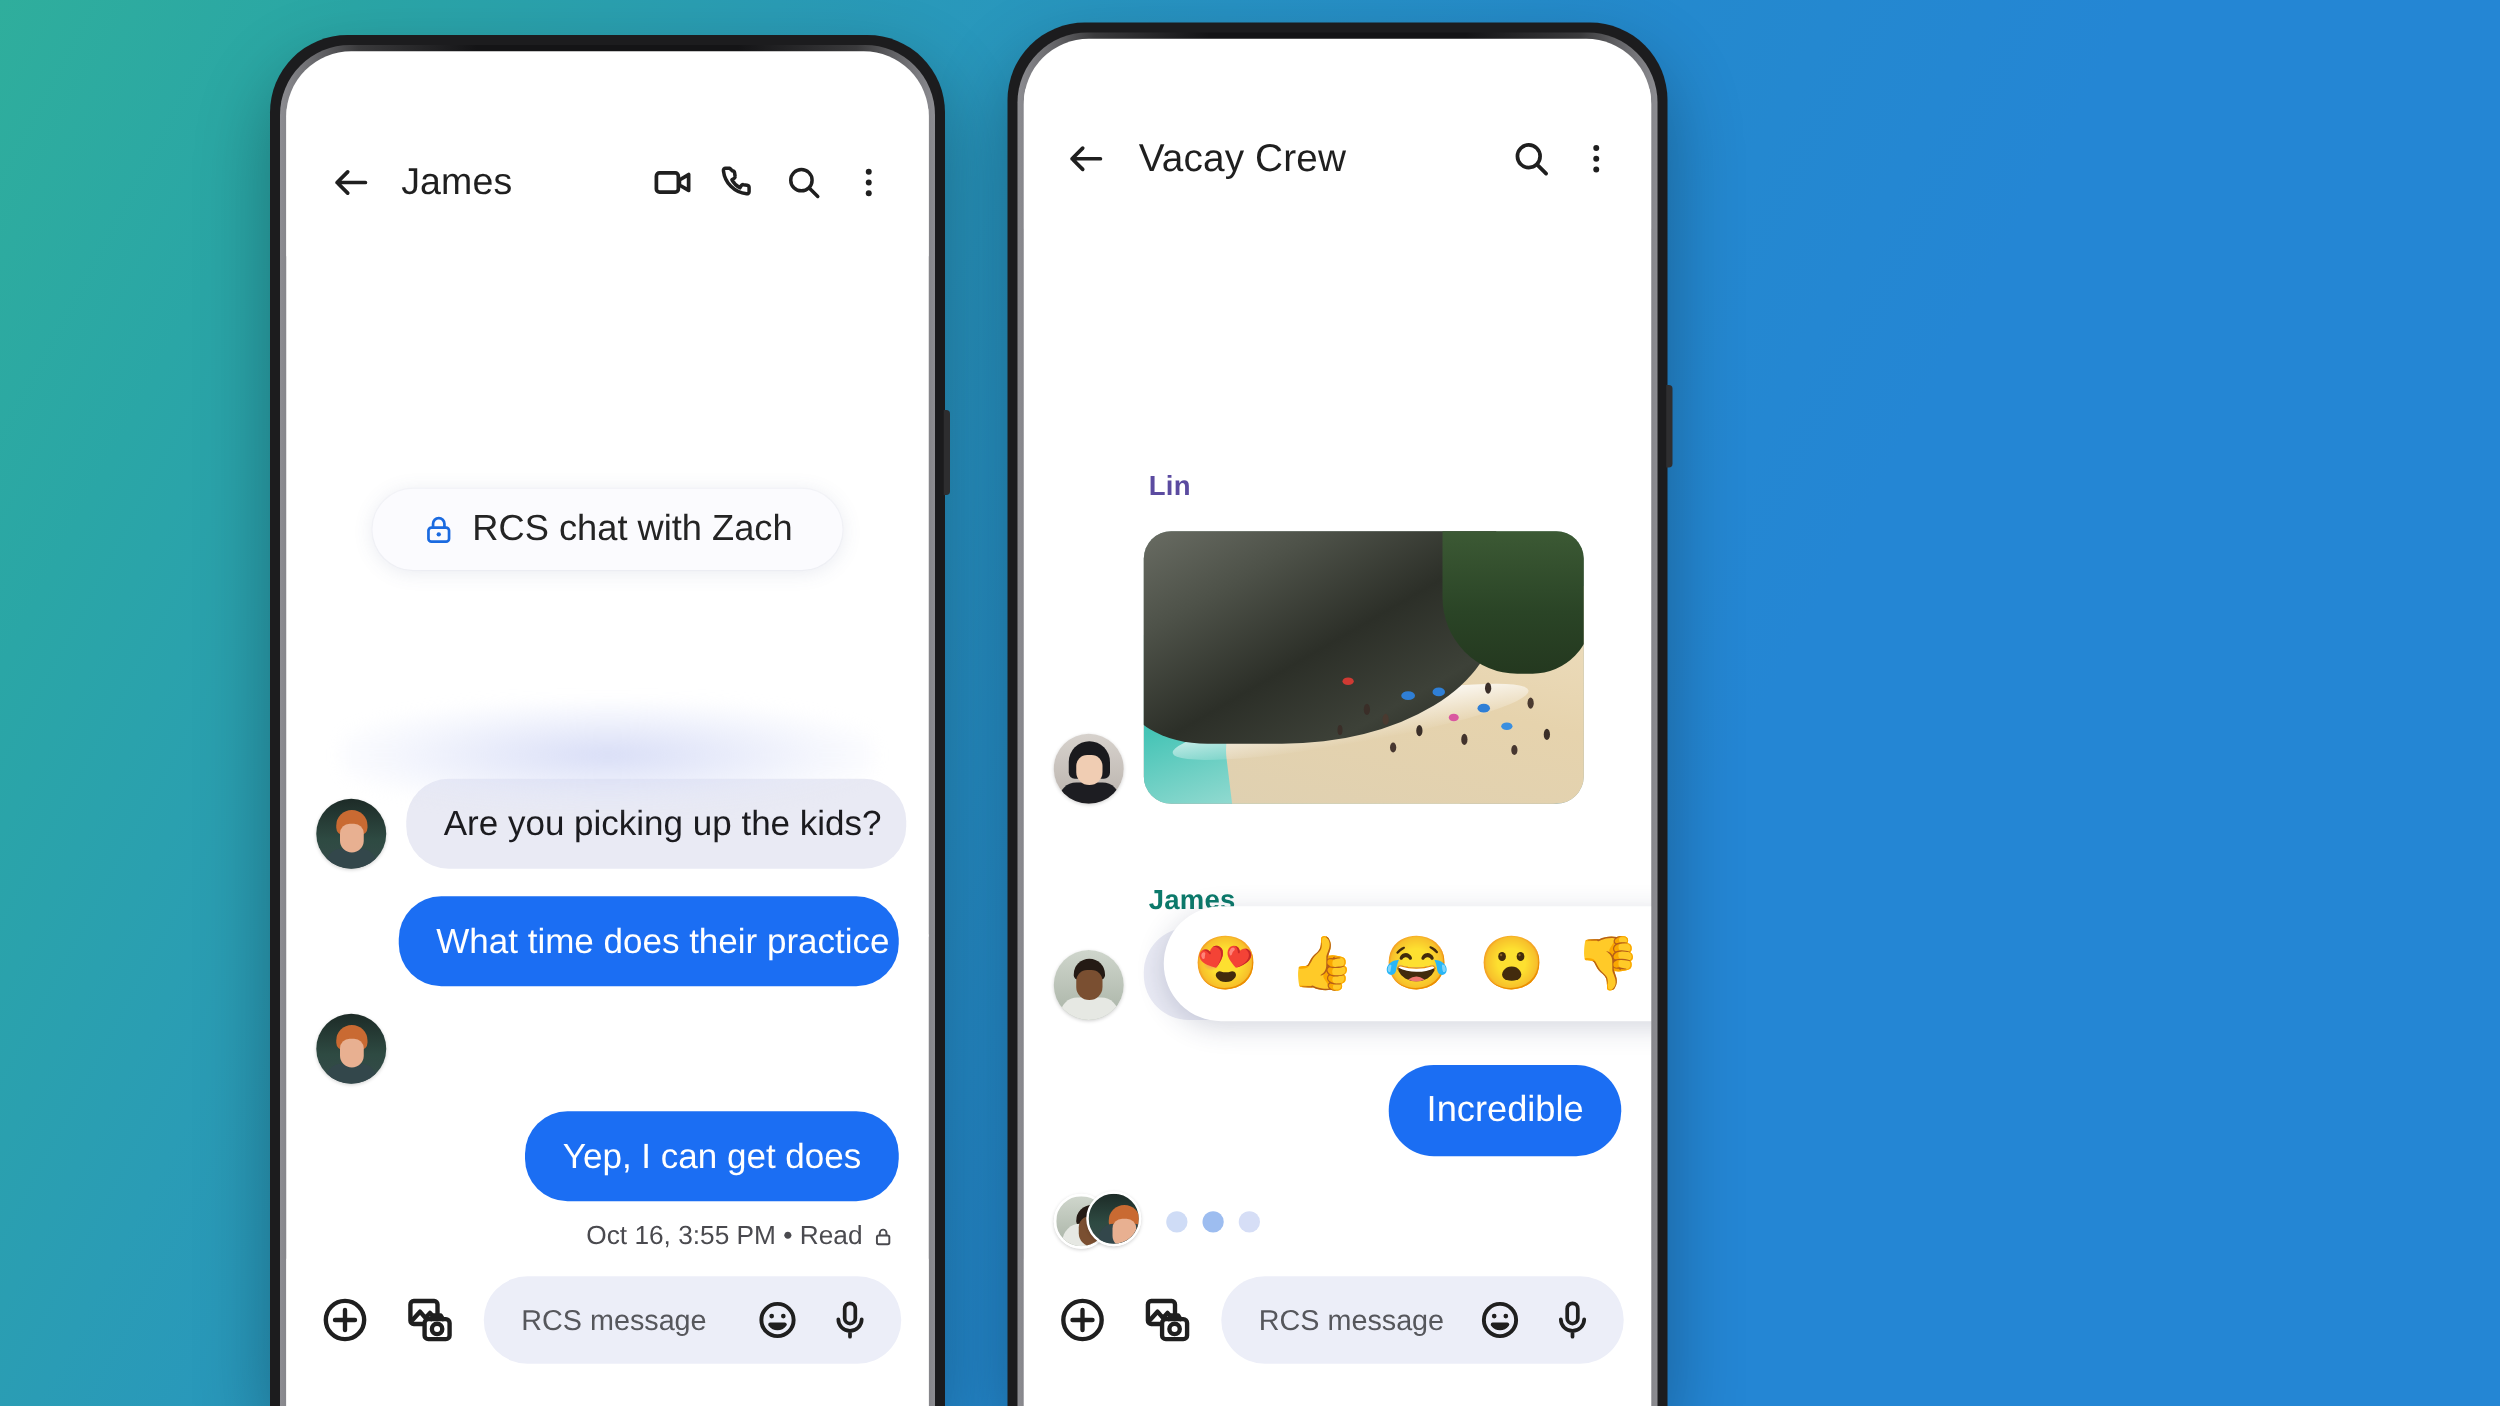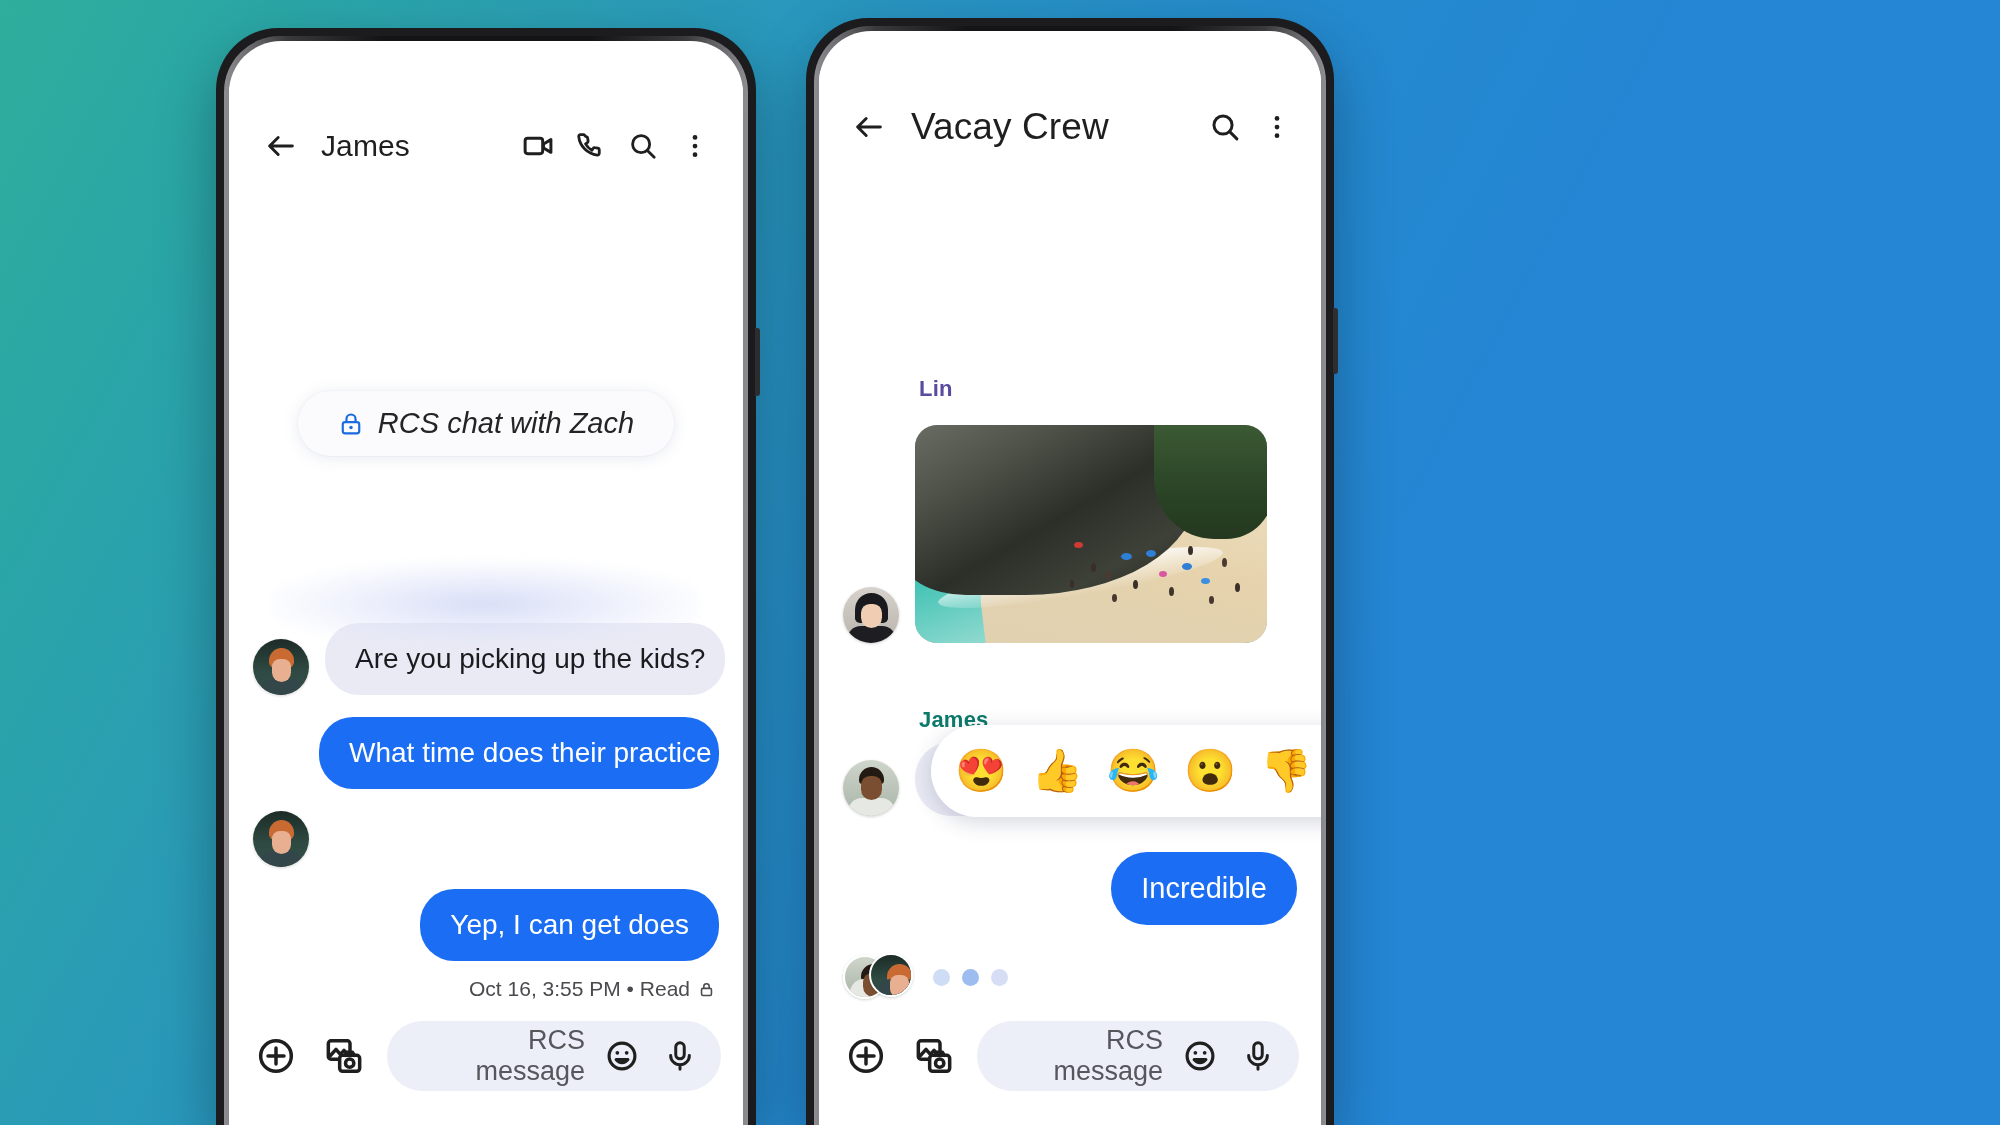--- a/index.html
+++ b/index.html
@@ -85,21 +85,21 @@
     cursor: pointer;
   }
   .appbar .title {
     font-size: 30px;
     color: #1f1f1f;
     margin-left: 14px;
     flex: 1 1 auto;
     white-space: nowrap;
     letter-spacing: .1px;
   }
-  #phone-right .appbar .title { font-size: 37px; margin-left: 16px; }
+  #phone-right .appbar .title { font-size: 31px; margin-left: 16px; }
 
   svg { display: block; }
   .st { stroke:#1f1f1f; stroke-width:2.1; fill:none; stroke-linecap:round; stroke-linejoin:round; }
   .fl { fill:#1f1f1f; }
 
   
   .thread {
     flex: 1 1 auto;
     position: relative;
     overflow: hidden;
@@ -113,21 +113,20 @@
     display: flex;
     align-items: center;
     gap: 14px;
     padding: 16px 40px;
     border-radius: 34px;
     background: #fbfbfe;
     box-shadow: 0 2px 16px rgba(80,90,140,.13), 0 0 0 1px rgba(150,160,200,.05);
     font-size: 29px;
     color: #242424;
     white-space: nowrap;
-    font-style: italic;
   }
   .rcs-glow{
     position:absolute;
     left:50%; top:356px;
     transform:translateX(-50%);
     width: 430px; height: 86px;
     border-radius: 43px;
     background: radial-gradient(ellipse at center, rgba(210,216,245,.85) 0%, rgba(225,230,250,.35) 55%, rgba(255,255,255,0) 78%);
     filter: blur(5px);
   }
@@ -269,21 +268,21 @@
   .input-pill {
     flex: 1 1 auto;
     height: 70px;
     background: #eceef8;
     border-radius: 35px;
     display: flex;
     align-items: center;
     padding: 0 20px 0 30px;
     gap: 16px;
   }
-  .input-pill .ph-text { flex: 1 1 auto; font-size: 27px; color: #56575c; text-align: right; }
+  .input-pill .ph-text { flex: 1 1 auto; font-size: 23px; color: #56575c; }
   .input-pill .mini { width: 42px; height: 42px; display:flex; align-items:center; justify-content:center; flex:0 0 auto; cursor:pointer; }
 </style>
 </head>
 <body>
 
 <div id="stage">
 
   <div class="phone" id="phone-left">
     <div class="phone-bezel">
       <div class="screen">

